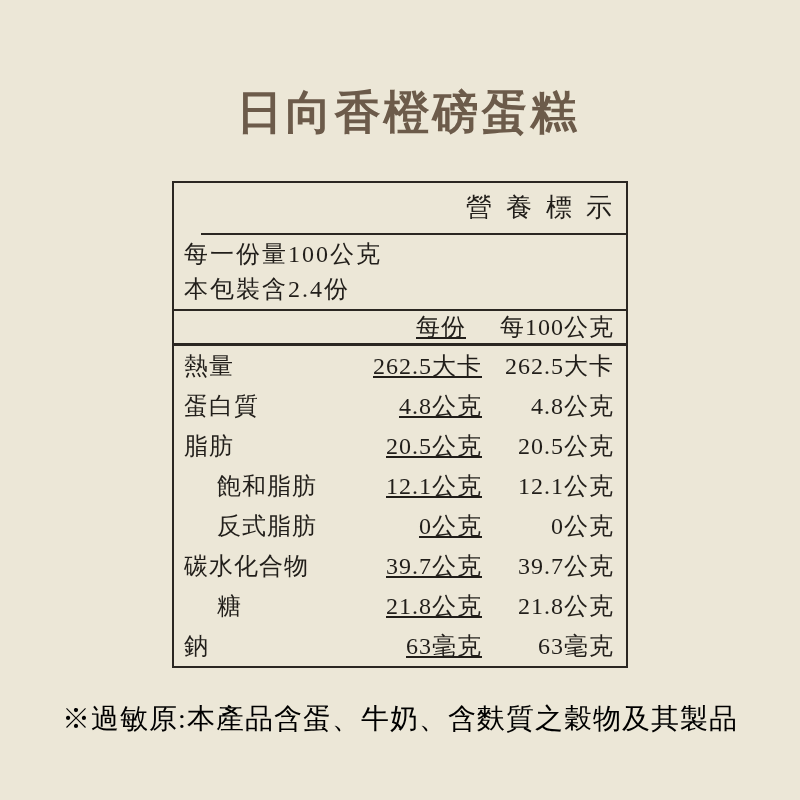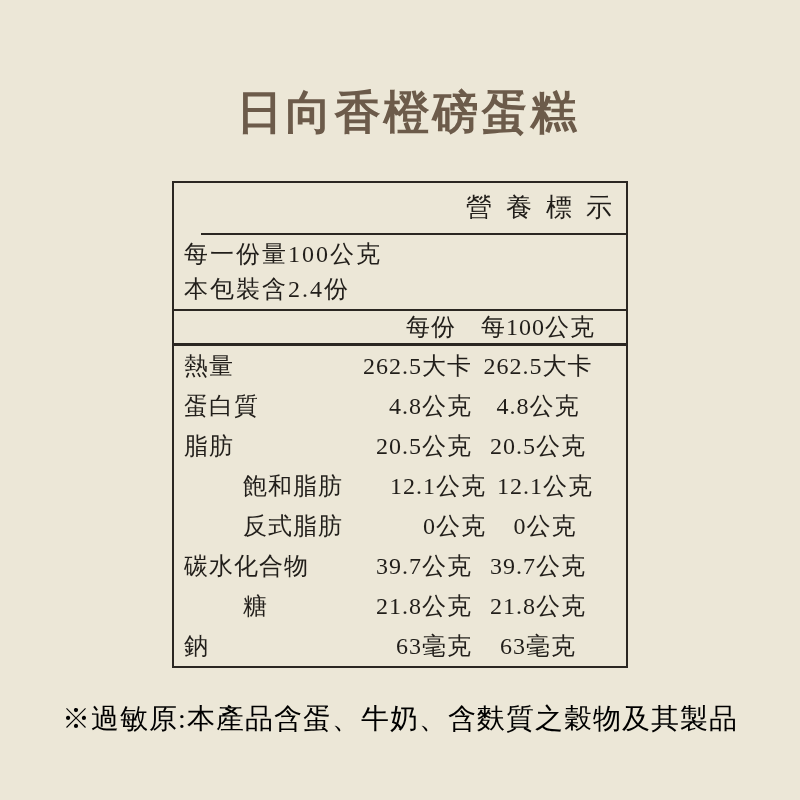--- a/index.html
+++ b/index.html
@@ -57,40 +57,41 @@
     align-items: center;
     height: 32px;
     border-bottom: 3px solid #2b2722;
     letter-spacing: 1px;
   }
   .label-spacer { flex: 1; }
   .col1 {
     width: 160px;
     text-align: right;
     white-space: nowrap;
+    text-decoration: underline;
   }
   .col2 {
     width: 132px;
-    text-align: center;
-    padding-right: 22px;
+    text-align: right;
+    padding-right: 12px;
     white-space: nowrap;
   }
   .col-header-row .col1 { padding-right: 16px; width: 144px; }
   .row {
     display: flex;
     align-items: center;
     height: 40px;
     letter-spacing: 1px;
   }
   .row .label {
     flex: 1;
     padding-left: 10px;
     white-space: nowrap;
   }
-  .row .label.indent { padding-left: 69px; }
+  .row .label.indent { padding-left: 43px; }
   .allergen {
     position: absolute;
     top: 700px;
     left: 0;
     width: 800px;
     text-align: center;
     font-size: 28px;
     letter-spacing: 1px;
     color: #000000;
   }

